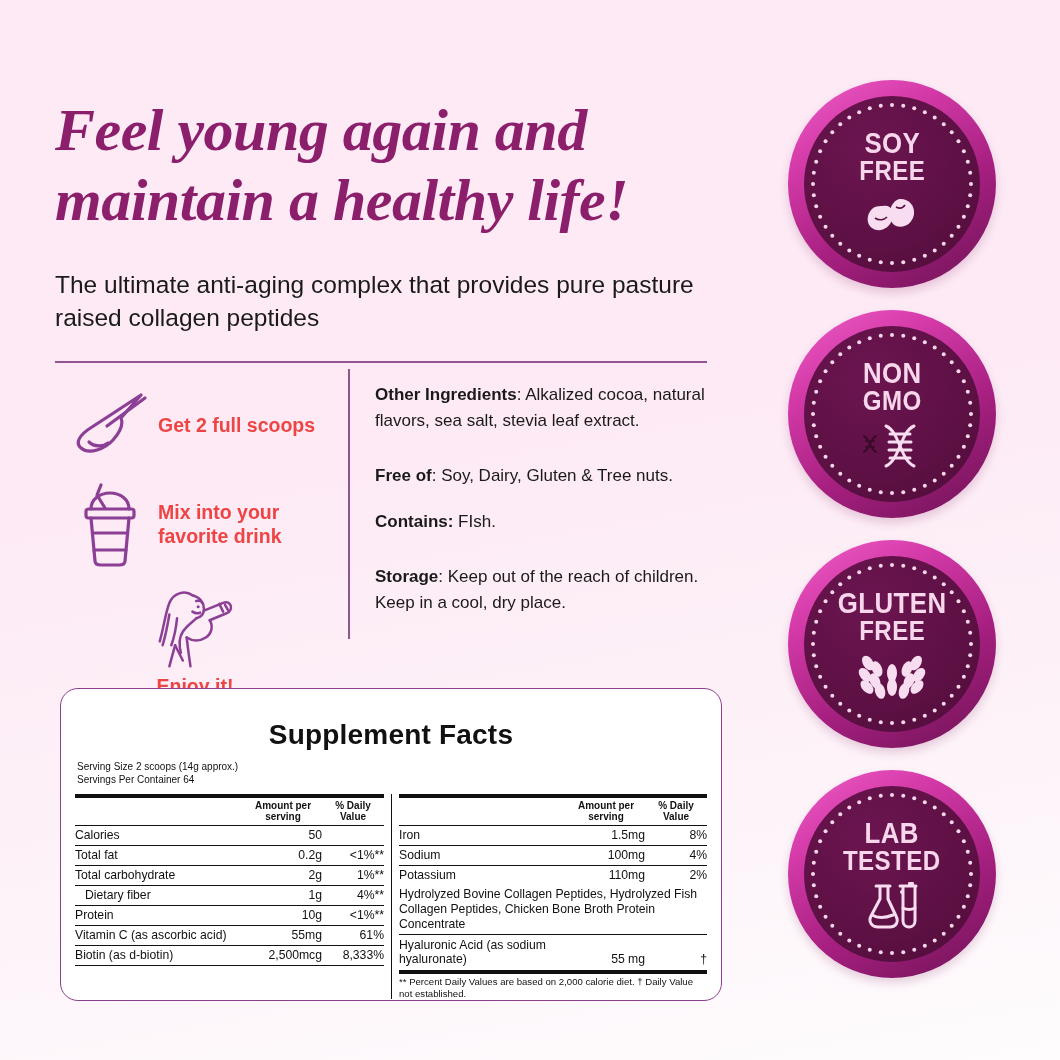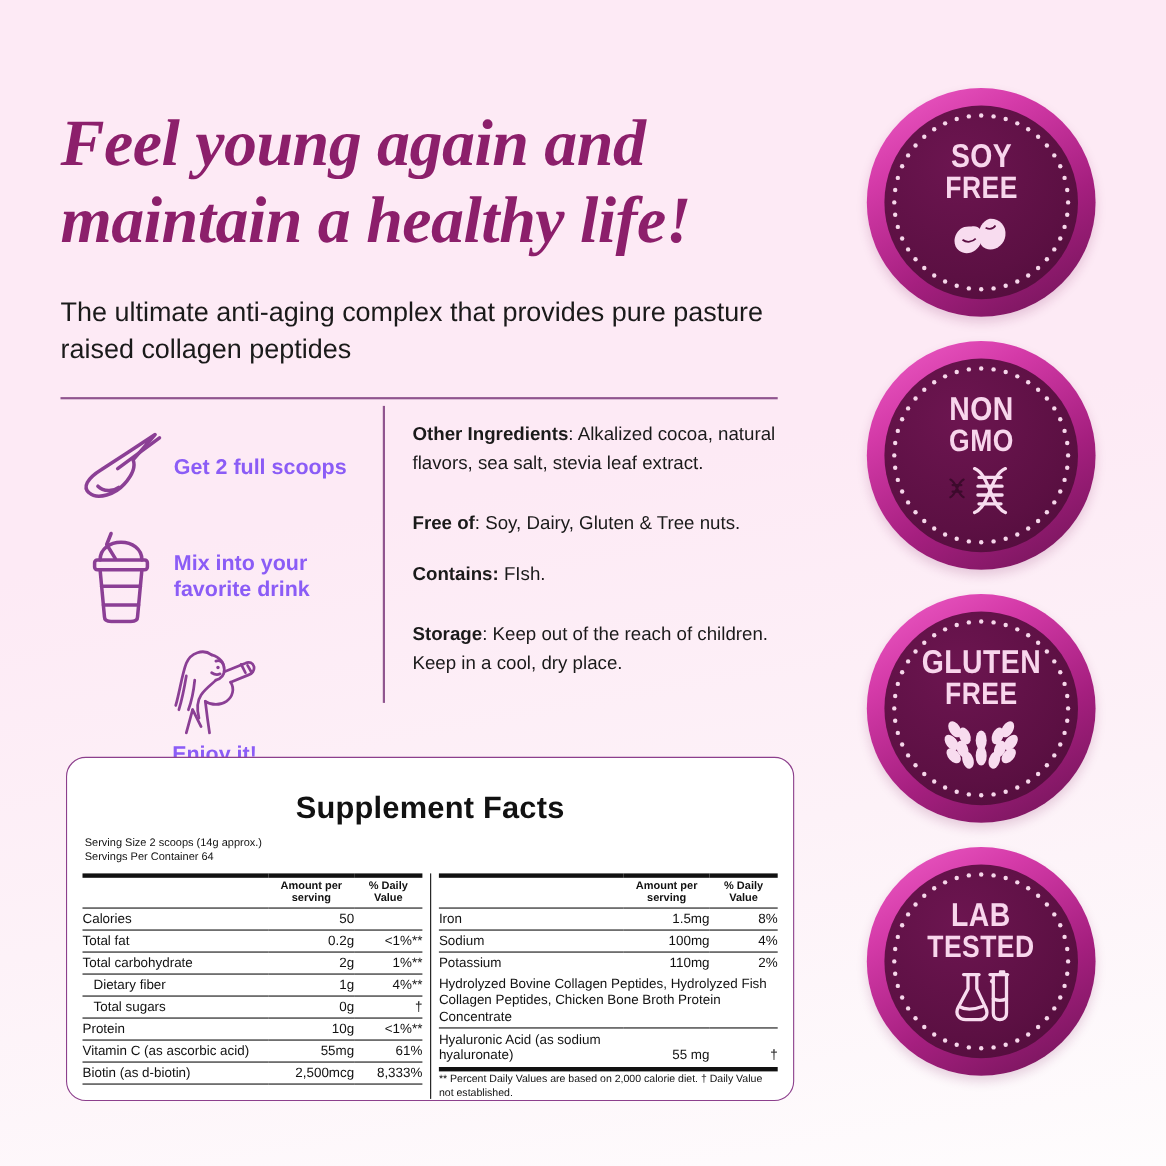--- a/index.html
+++ b/index.html
@@ -36,21 +36,21 @@
   .rule-v {
     position: absolute; left: 348px; top: 345px; width: 2px; height: 270px;
     background: #7d3b7d; opacity: .85;
   }
 
   
   .steps { position: absolute; left: 62px; top: 350px; width: 280px; }
   .step { position: relative; display: flex; align-items: center; }
   .step-icon { width: 96px; flex: 0 0 96px; display: flex; align-items: center; justify-content: center; }
   .step-label {
-    font-size: 19.5px; font-weight: 700; color: #8b5cf6; line-height: 1.25;
+    font-size: 19.5px; font-weight: 700; color: #ef4444; line-height: 1.25;
   }
   .step-1 { height: 82px; margin-top: 10px; }
   .step-2 { height: 100px; margin-top: 8px; }
   .step-3 { height: 92px; margin-top: 4px; flex-direction: column; }
   .step-3 .step-label { margin-left: -14px; }
 
   
   .info { position: absolute; left: 375px; top: 358px; width: 348px; }
   .info p { font-size: 17px; line-height: 1.5; color: #1a1a1a; }
   .info p b { font-weight: 700; }
@@ -233,25 +233,20 @@
           </tr>
           <tr class="row">
             <td class="name">Total carbohydrate</td>
             <td class="amt">2g</td>
             <td class="dv">1%**</td>
           </tr>
           <tr class="row">
             <td class="name indent">Dietary fiber</td>
             <td class="amt">1g</td>
             <td class="dv">4%**</td>
-          </tr>
-          <tr class="row">
-            <td class="name indent">Total sugars</td>
-            <td class="amt">0g</td>
-            <td class="dv">†</td>
           </tr>
           <tr class="row">
             <td class="name">Protein</td>
             <td class="amt">10g</td>
             <td class="dv">&lt;1%**</td>
           </tr>
           <tr class="row">
             <td class="name">Vitamin C (as ascorbic acid)</td>
             <td class="amt">55mg</td>
             <td class="dv">61%</td>

